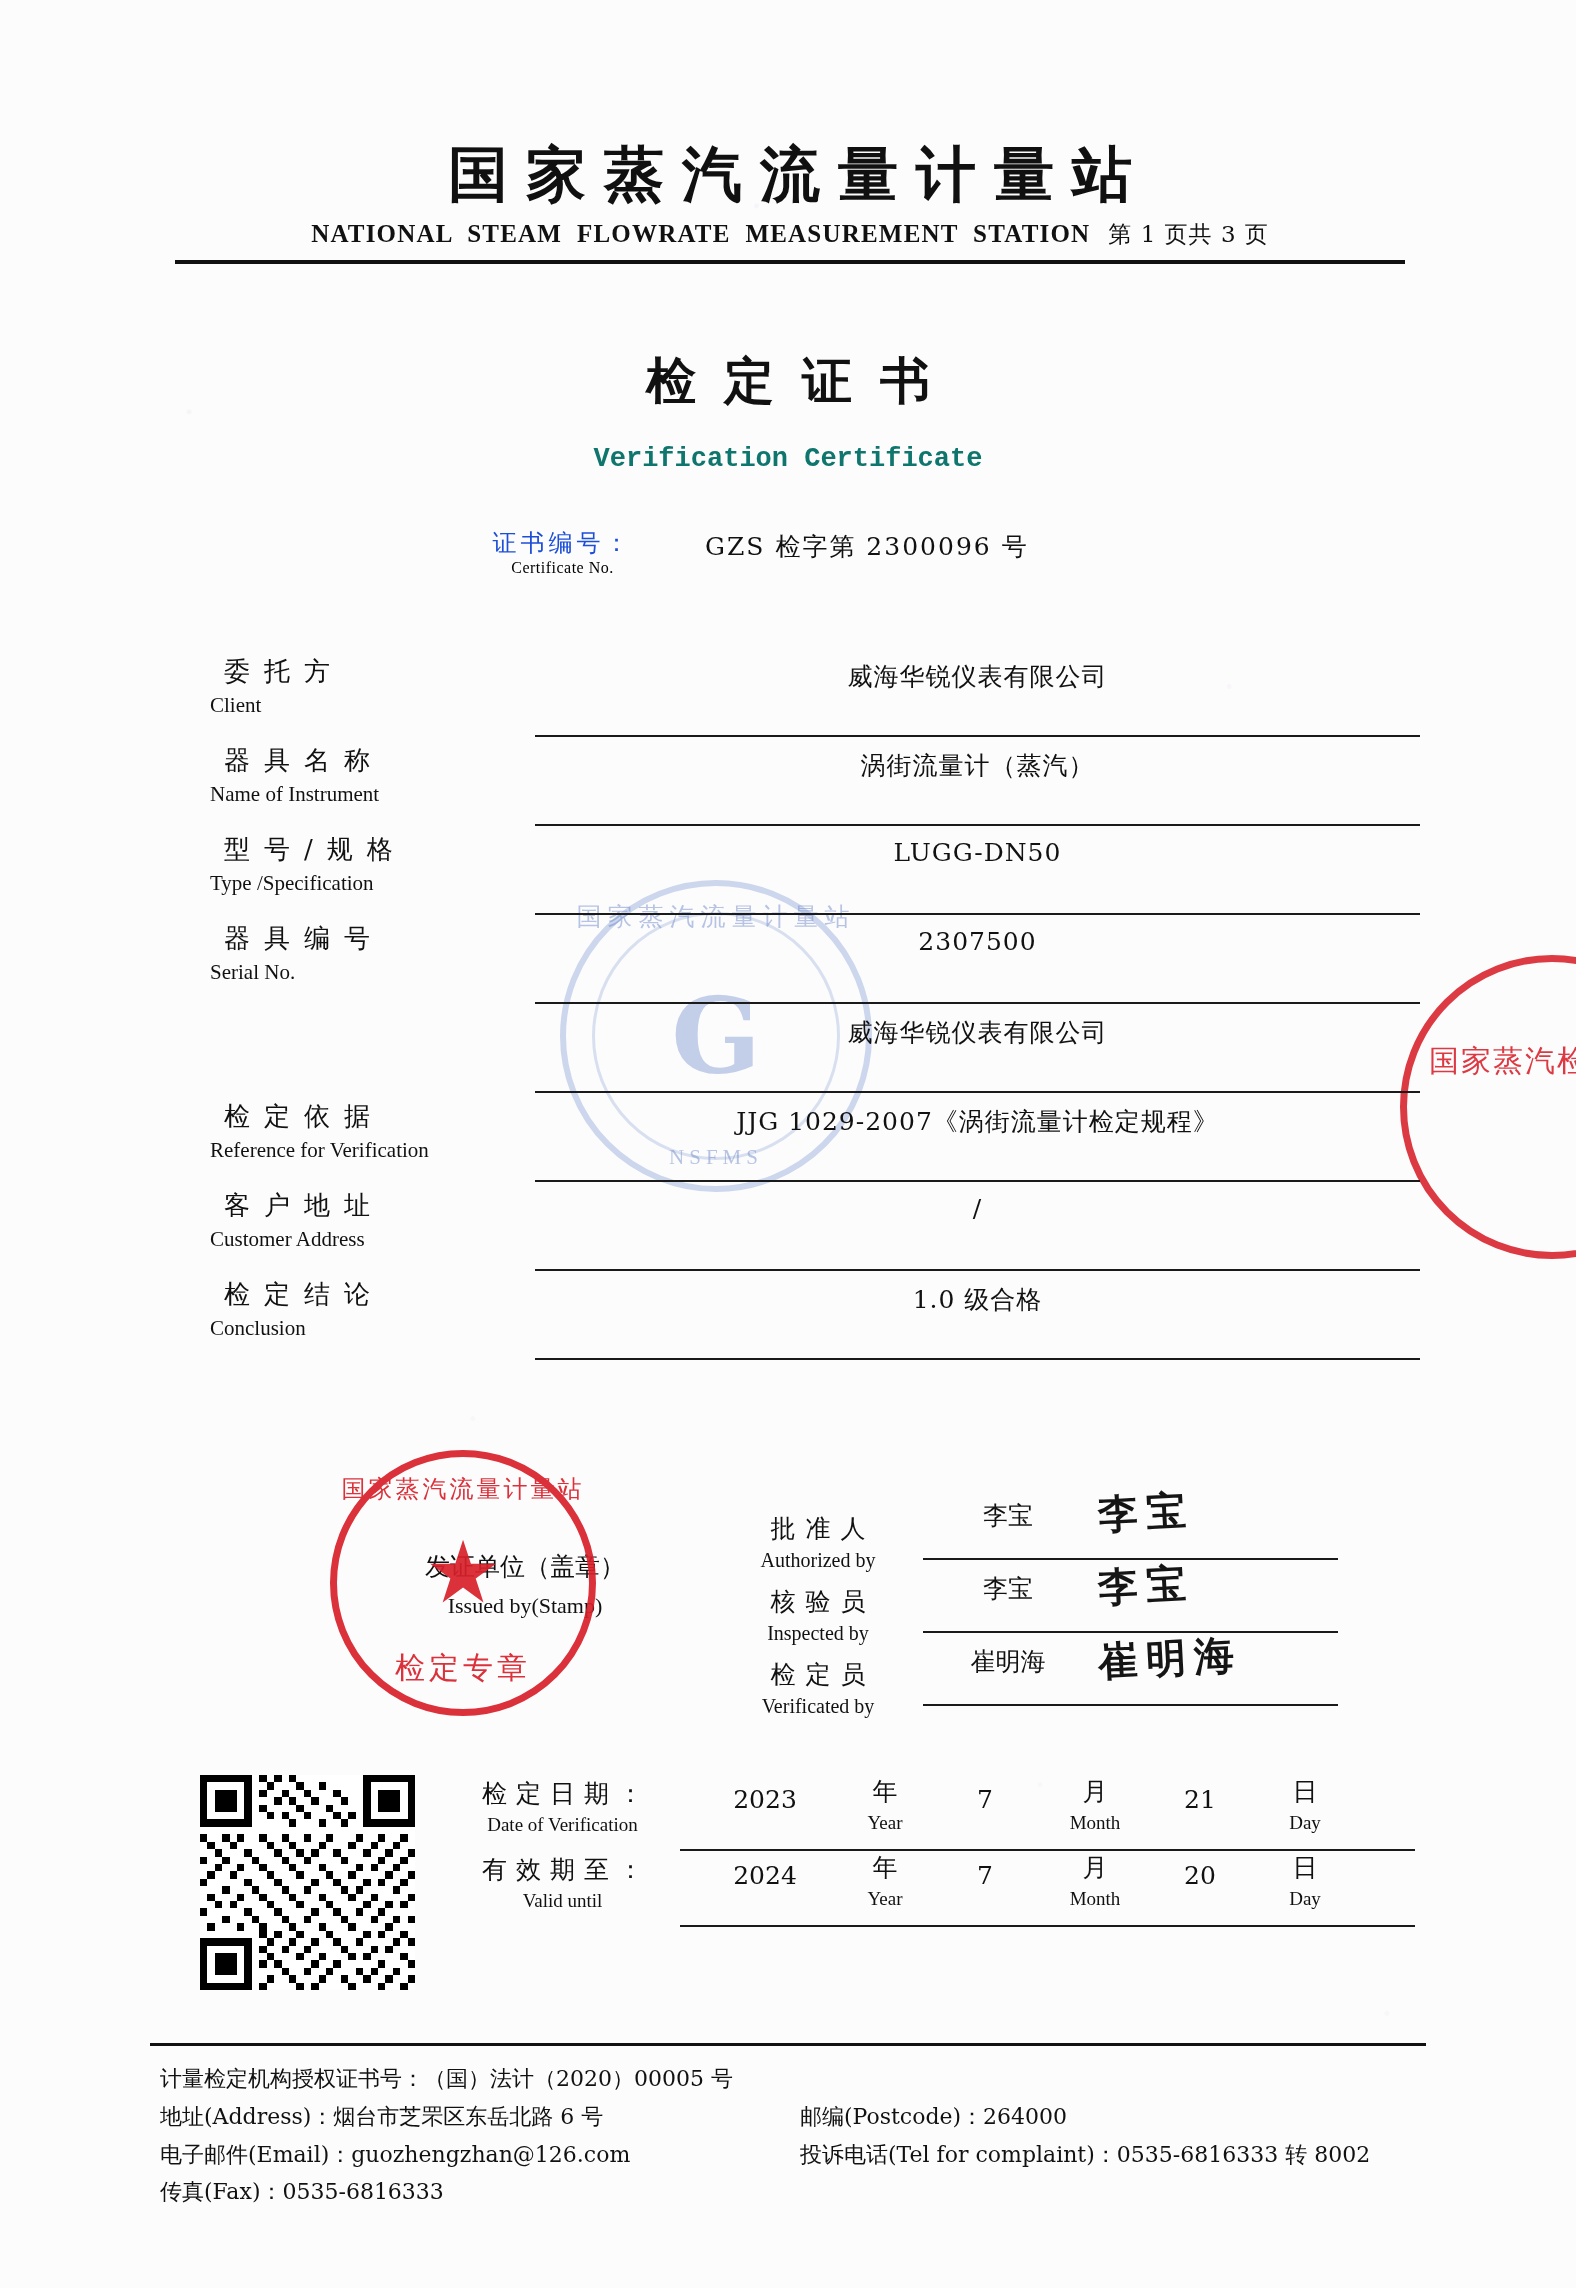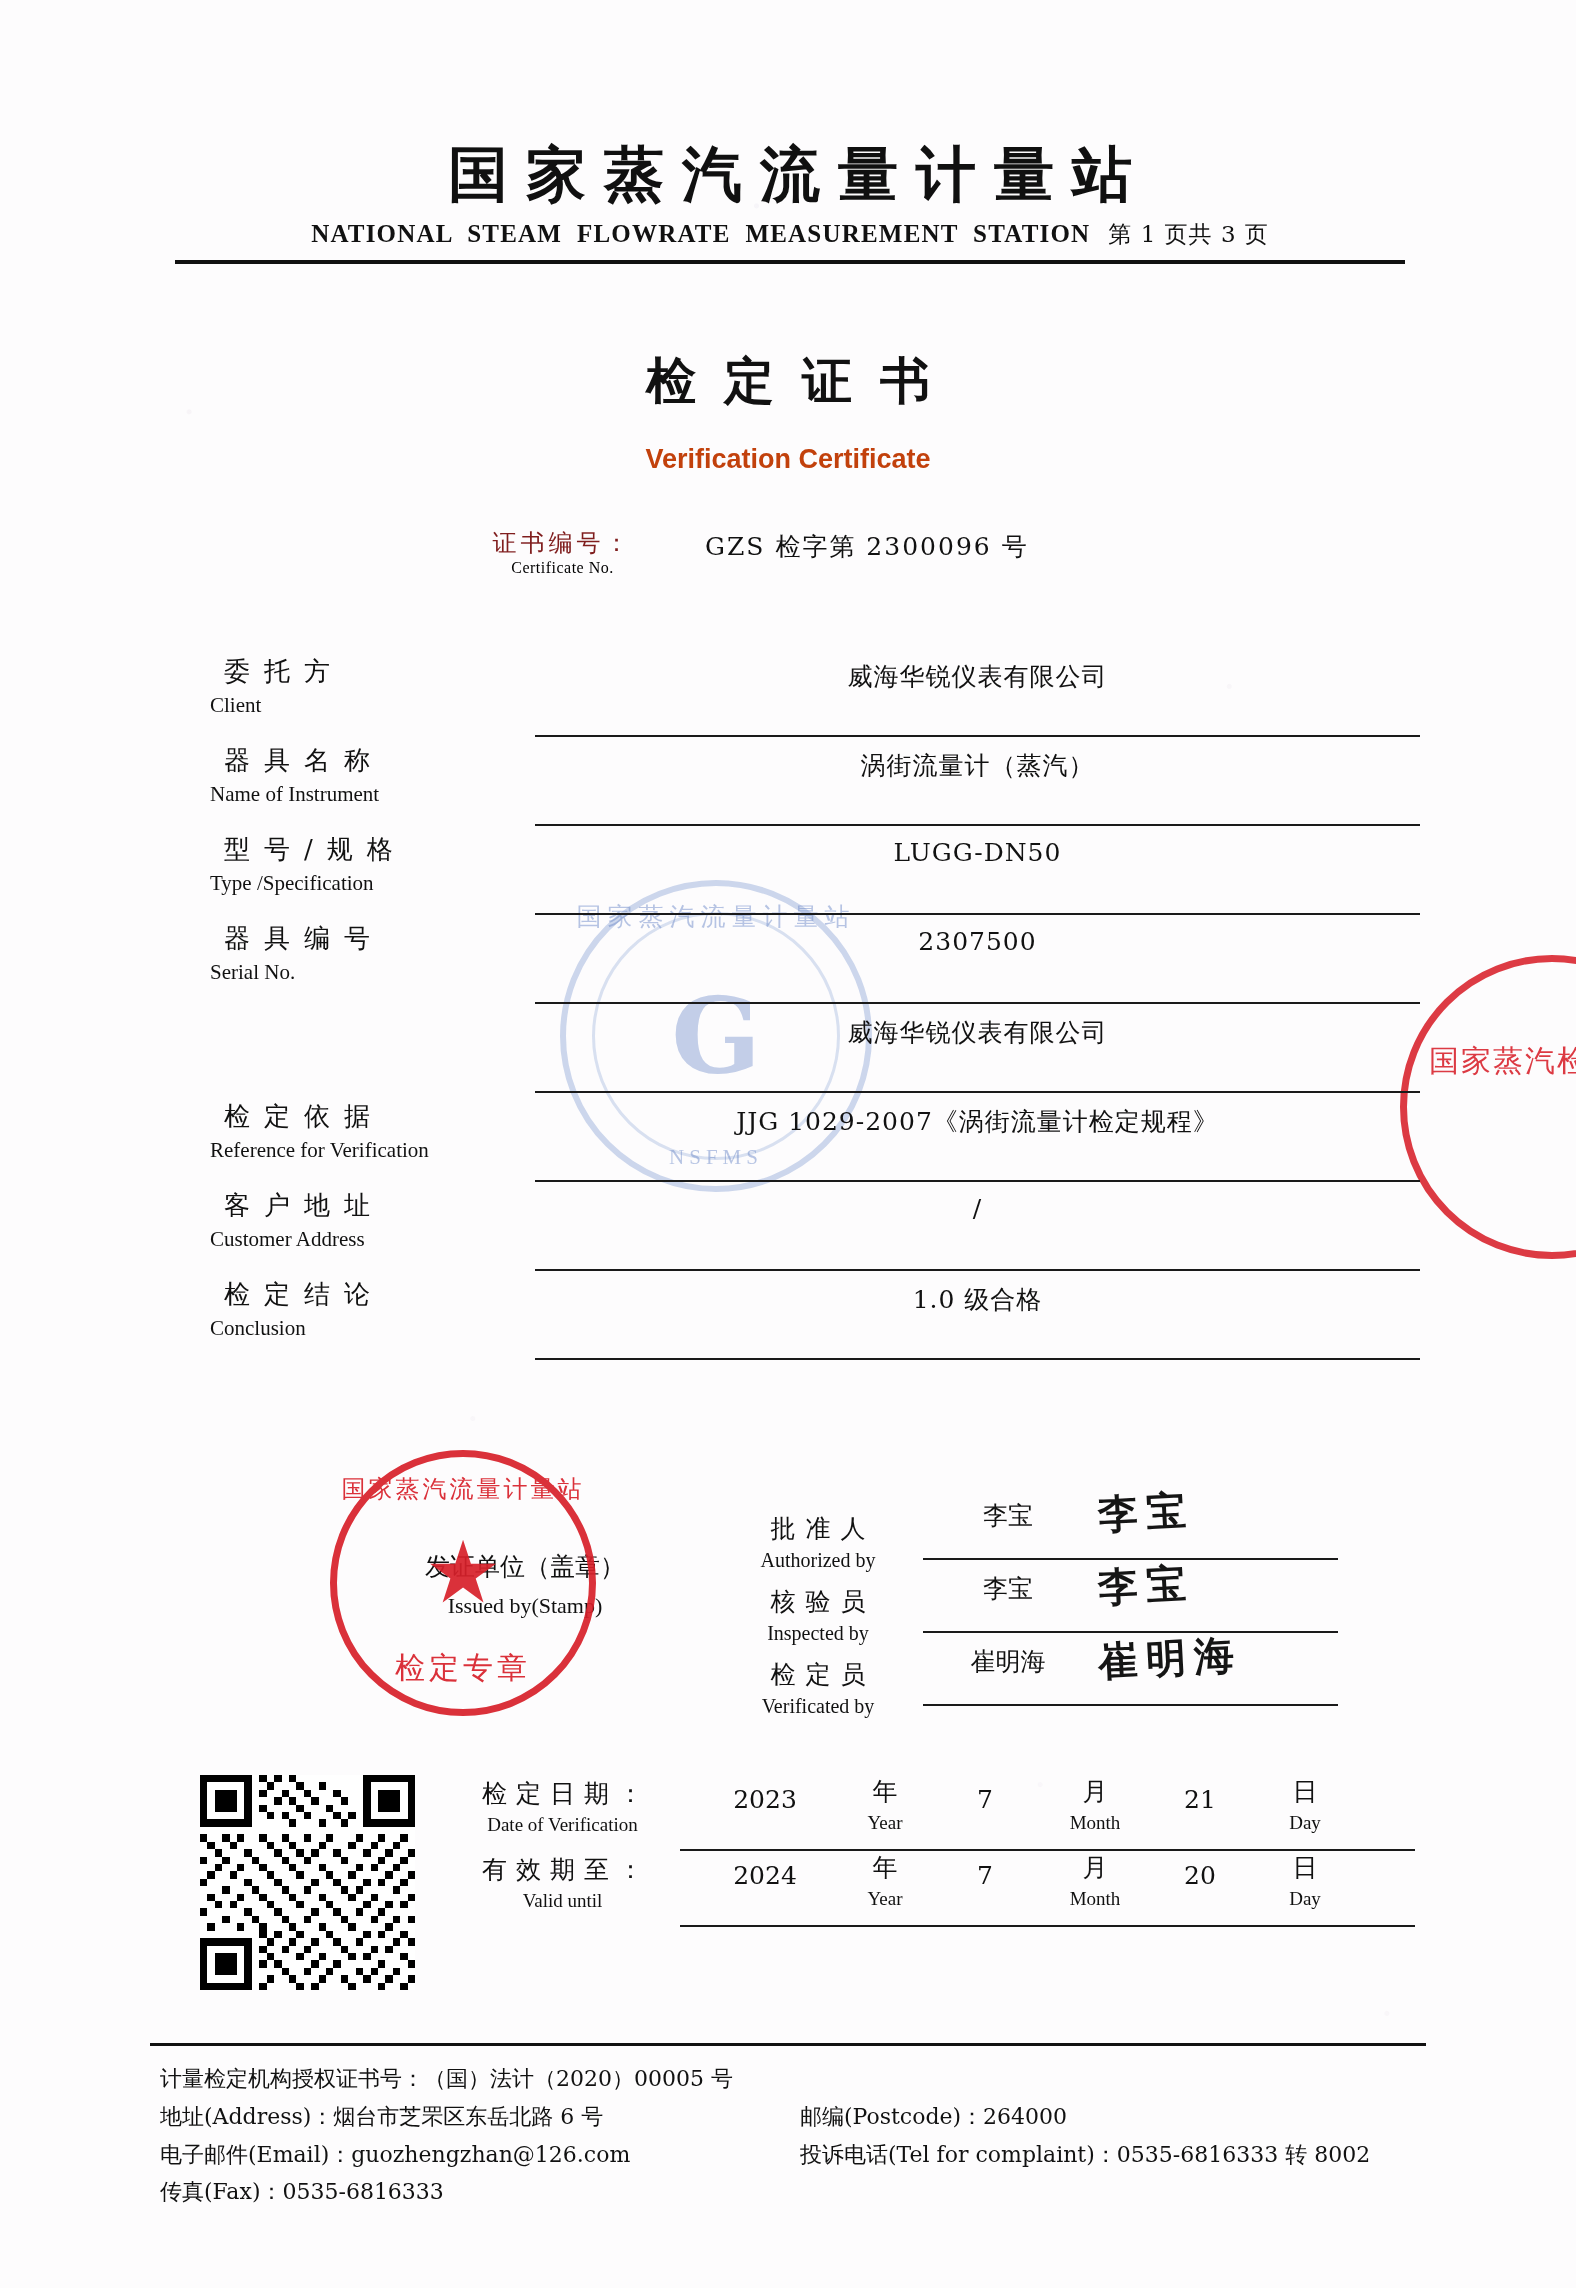--- a/index.html
+++ b/index.html
@@ -94,43 +94,43 @@
     font-size: 50px;
     letter-spacing: 28px;
     text-indent: 28px;
     color: #111;
   }
   .title-en {
     position: absolute;
     left: 0; right: 0;
     top: 444px;
     text-align: center;
-    font-family: Liberation Sans, sans-serif;
+    font-family: Liberation Mono, monospace;
     font-weight: bold;
     font-size: 27px;
-    color: #c2410c;
+    color: #0f766e;
   }
 
   
   .certno {
     position: absolute;
     left: 470px;
     top: 527px;
     display: flex;
     align-items: flex-start;
   }
   .certno-labels {
     width: 185px;
     text-align: center;
   }
   .certno-cn {
     font-family: "DejaVu Serif", serif;
     font-size: 24px;
     letter-spacing: 4px;
-    color: #7f1d1d;
+    color: #1d4ed8;
   }
   .certno-en {
     font-family: "Liberation Serif", serif;
     font-size: 16px;
     letter-spacing: 0.5px;
     color: #000000;
   }
   .certno-value {
     font-family: "DejaVu Serif", serif;
     font-size: 25px;

